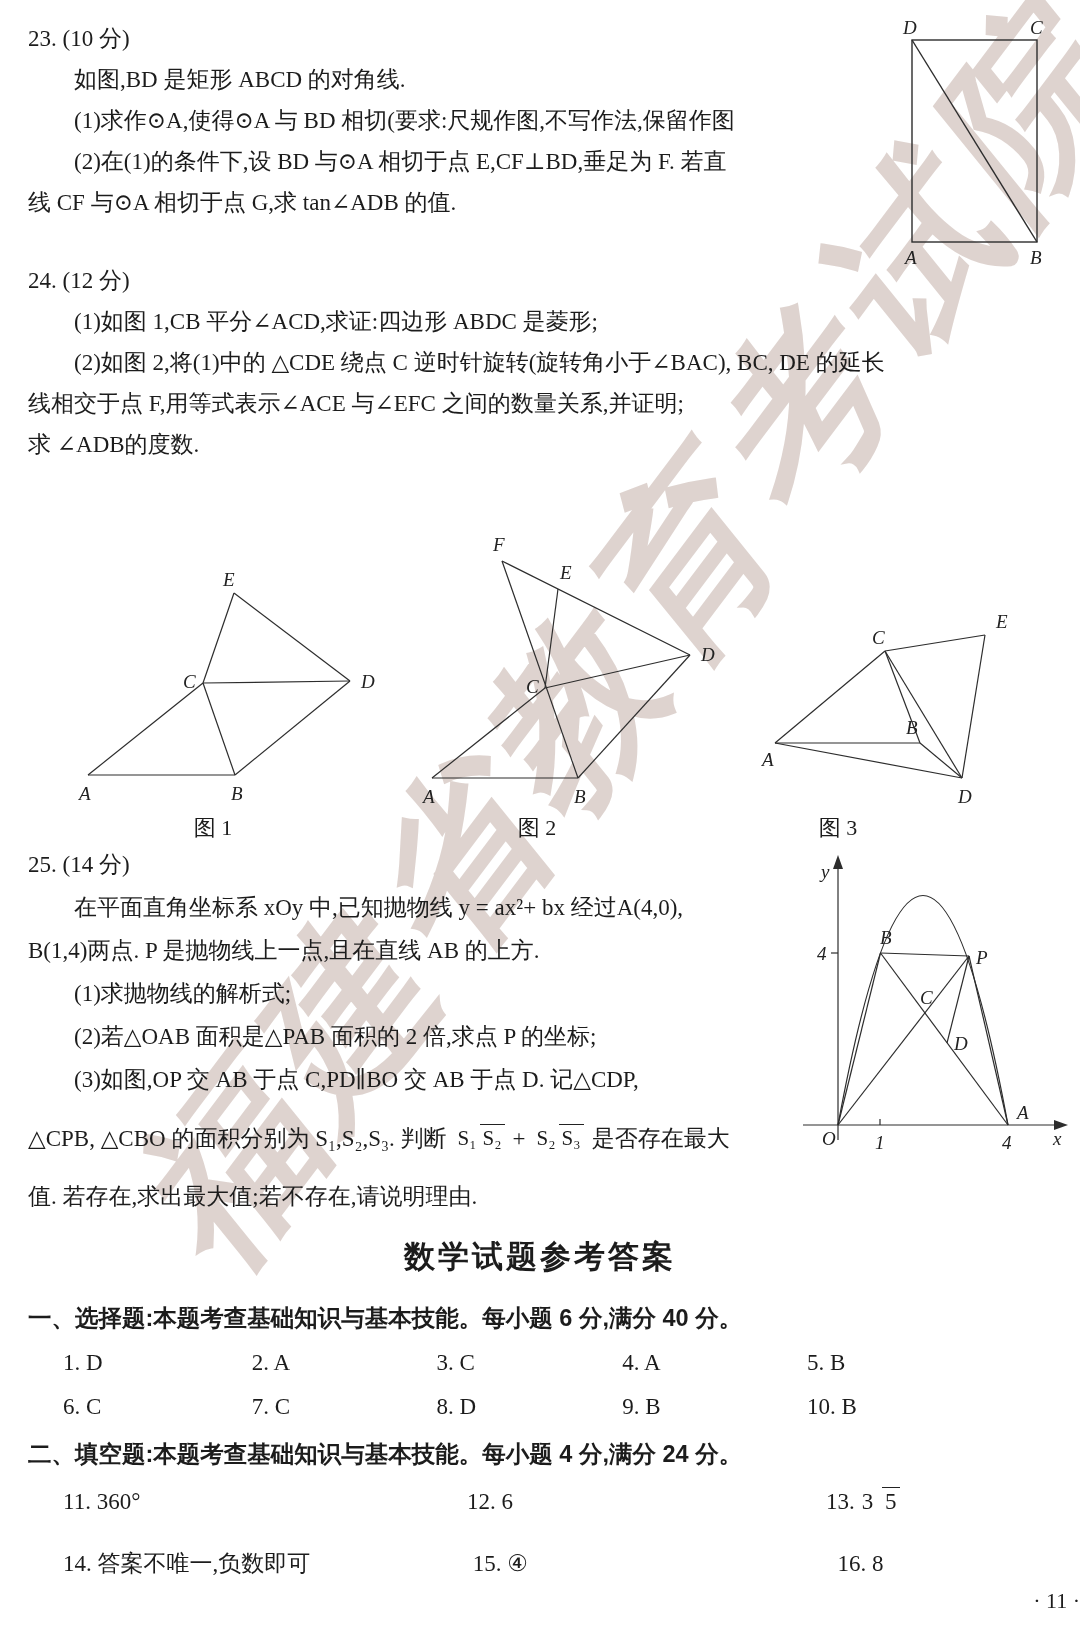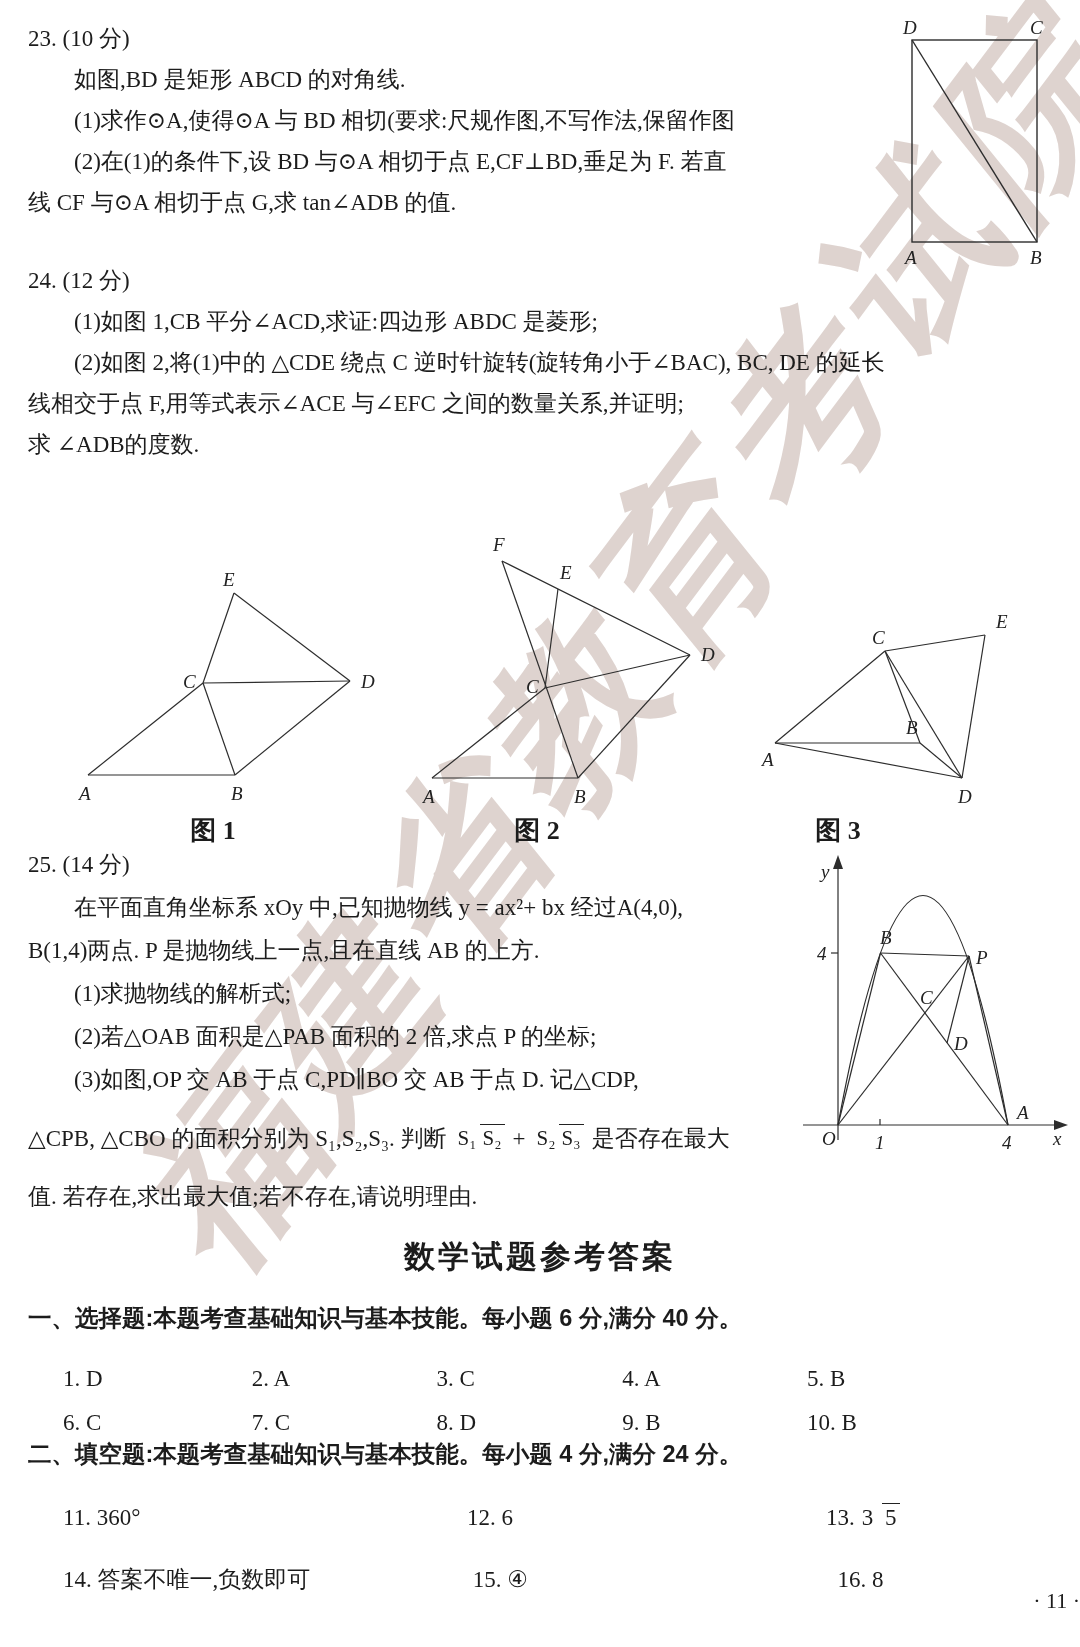--- a/index.html
+++ b/index.html
@@ -20,32 +20,32 @@
     font-size:175px;
     letter-spacing:14px;
     font-style:italic;
     font-weight:bold;
     color:rgba(160,130,118,0.35);
     transform:rotate(-53deg);
     transform-origin:0 50%;
     white-space:nowrap;
     pointer-events:none;
   }
-  .figcap{position:absolute;font-size:26px;text-align:center;width:90px;font-weight:bold;}
+  .figcap{position:absolute;font-size:22px;text-align:center;width:90px;}
   .heading{
     position:absolute;left:0;width:1080px;text-align:center;
     font-family:"Liberation Sans","DejaVu Sans",sans-serif;
     font-weight:bold;font-size:31px;letter-spacing:3px;
   }
   .sectitle{
     position:absolute;left:28px;
     font-family:"Liberation Sans","DejaVu Sans",sans-serif;
     font-weight:bold;font-size:23.5px;white-space:nowrap;
   }
-  .ansrow{position:absolute;left:63px;font-size:23px;white-space:nowrap;margin-top:16px;}
+  .ansrow{position:absolute;left:63px;font-size:23px;white-space:nowrap;}
   .ansrow span{display:inline-block;}
   .c1{width:183px;} .c2{width:179px;} .c3{width:180px;} .c4{width:179px;}
   .f1{width:404px;} .f2{width:359px;}
   .frac{display:inline-flex;align-items:center;vertical-align:middle;line-height:1.25;font-size:21px;}
   .frac .fden{border-top:1.6px solid #222;padding:0 3px;}
   .frac .fnum{padding:0 3px;}
   .fracline{display:flex;align-items:center;height:74px;}
   .fracline .seg{margin-right:8px;}
   .footer{position:absolute;left:0;width:1080px;text-align:right;font-size:22px;}
   svg{position:absolute;overflow:visible;}

